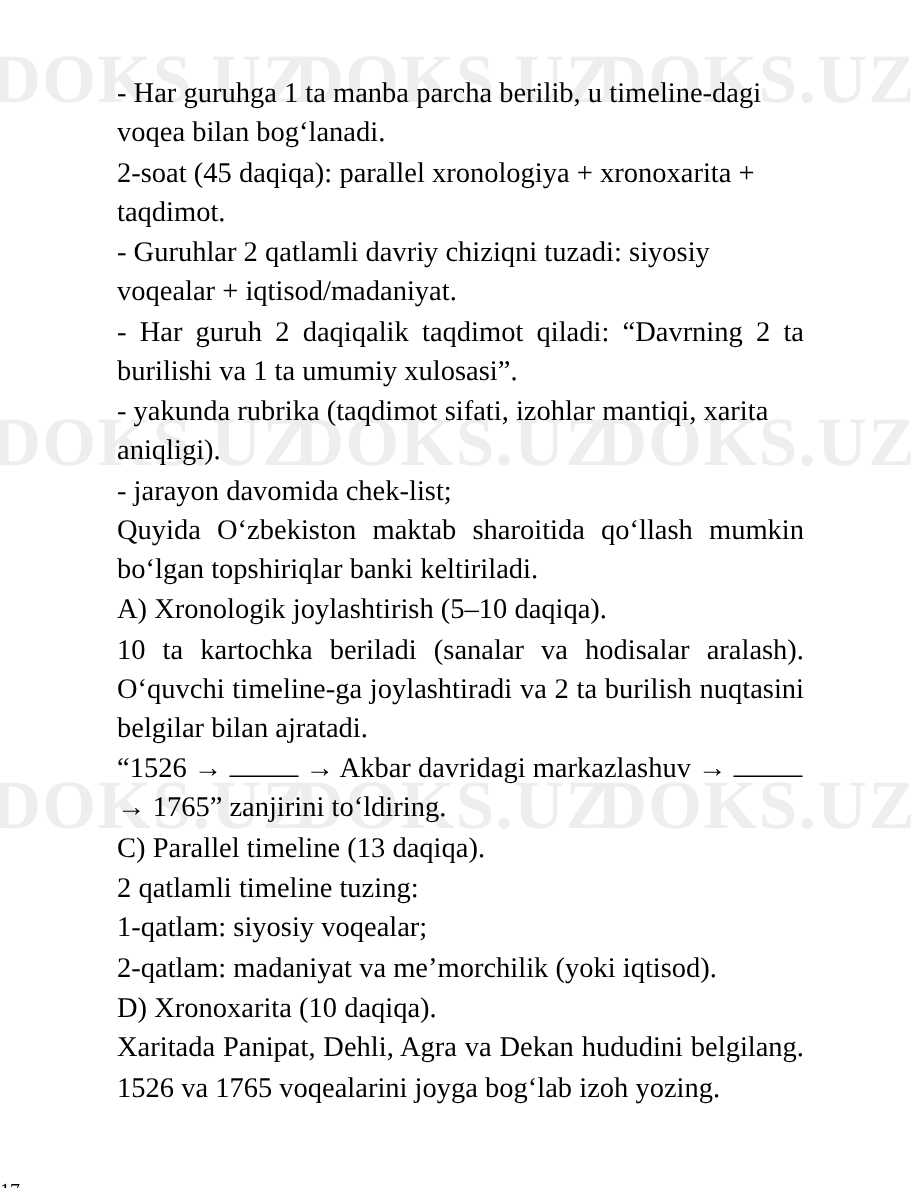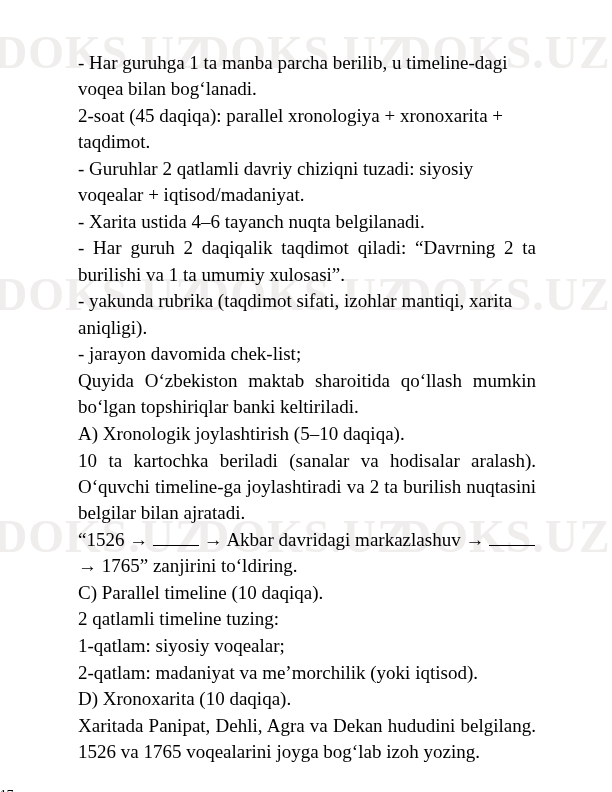--- a/index.html
+++ b/index.html
@@ -92,29 +92,28 @@
     <div class="wm wm-6">DOKS.UZ</div>
     <div class="wm wm-7">DOKS.UZ</div>
     <div class="wm wm-8">DOKS.UZ</div>
     <div class="wm wm-9">DOKS.UZ</div>
   </div>
 
   <div class="content">
     <p class="nojust">- Har guruhga 1 ta manba parcha berilib, u timeline-dagi voqea bilan bog‘lanadi.</p>
     <p class="nojust">2-soat (45 daqiqa): parallel xronologiya + xronoxarita + taqdimot.</p>
     <p class="nojust">- Guruhlar 2 qatlamli davriy chiziqni tuzadi: siyosiy voqealar + iqtisod/madaniyat.</p>
-    <p class="nojust">- Xarita ustida 4–6 tayanch nuqta belgilanadi.</p>
     <p>- Har guruh 2 daqiqalik taqdimot qiladi: “Davrning 2 ta burilishi va 1 ta umumiy xulosasi”.</p>
     <p class="nojust">- yakunda rubrika (taqdimot sifati, izohlar mantiqi, xarita aniqligi).</p>
     <p class="nojust">- jarayon davomida chek-list;</p>
     <p>Quyida O‘zbekiston maktab sharoitida qo‘llash mumkin bo‘lgan topshiriqlar banki keltiriladi.</p>
     <p class="nojust">A) Xronologik joylashtirish (5–10 daqiqa).</p>
     <p>10 ta kartochka beriladi (sanalar va hodisalar aralash). O‘quvchi timeline-ga joylashtiradi va 2 ta burilish nuqtasini belgilar bilan ajratadi.</p>
     <p class="nojust"><span>“1526 → </span><span class="blank"></span><span> → Akbar davridagi markazlashuv → </span><span class="blank"></span><span> → 1765” zanjirini to‘ldiring.</span></p>
-    <p class="nojust">C) Parallel timeline (10 daqiqa).</p>
+    <p class="nojust">C) Parallel timeline (13 daqiqa).</p>
     <p class="nojust">2 qatlamli timeline tuzing:</p>
     <p class="nojust">1-qatlam: siyosiy voqealar;</p>
     <p class="nojust">2-qatlam: madaniyat va me’morchilik (yoki iqtisod).</p>
     <p class="nojust">D) Xronoxarita (10 daqiqa).</p>
     <p>Xaritada Panipat, Dehli, Agra va Dekan hududini belgilang. 1526 va 1765 voqealarini joyga bog‘lab izoh yozing.</p>
   </div>
 
   <div class="pagenum">17</div>
 </div>
 

